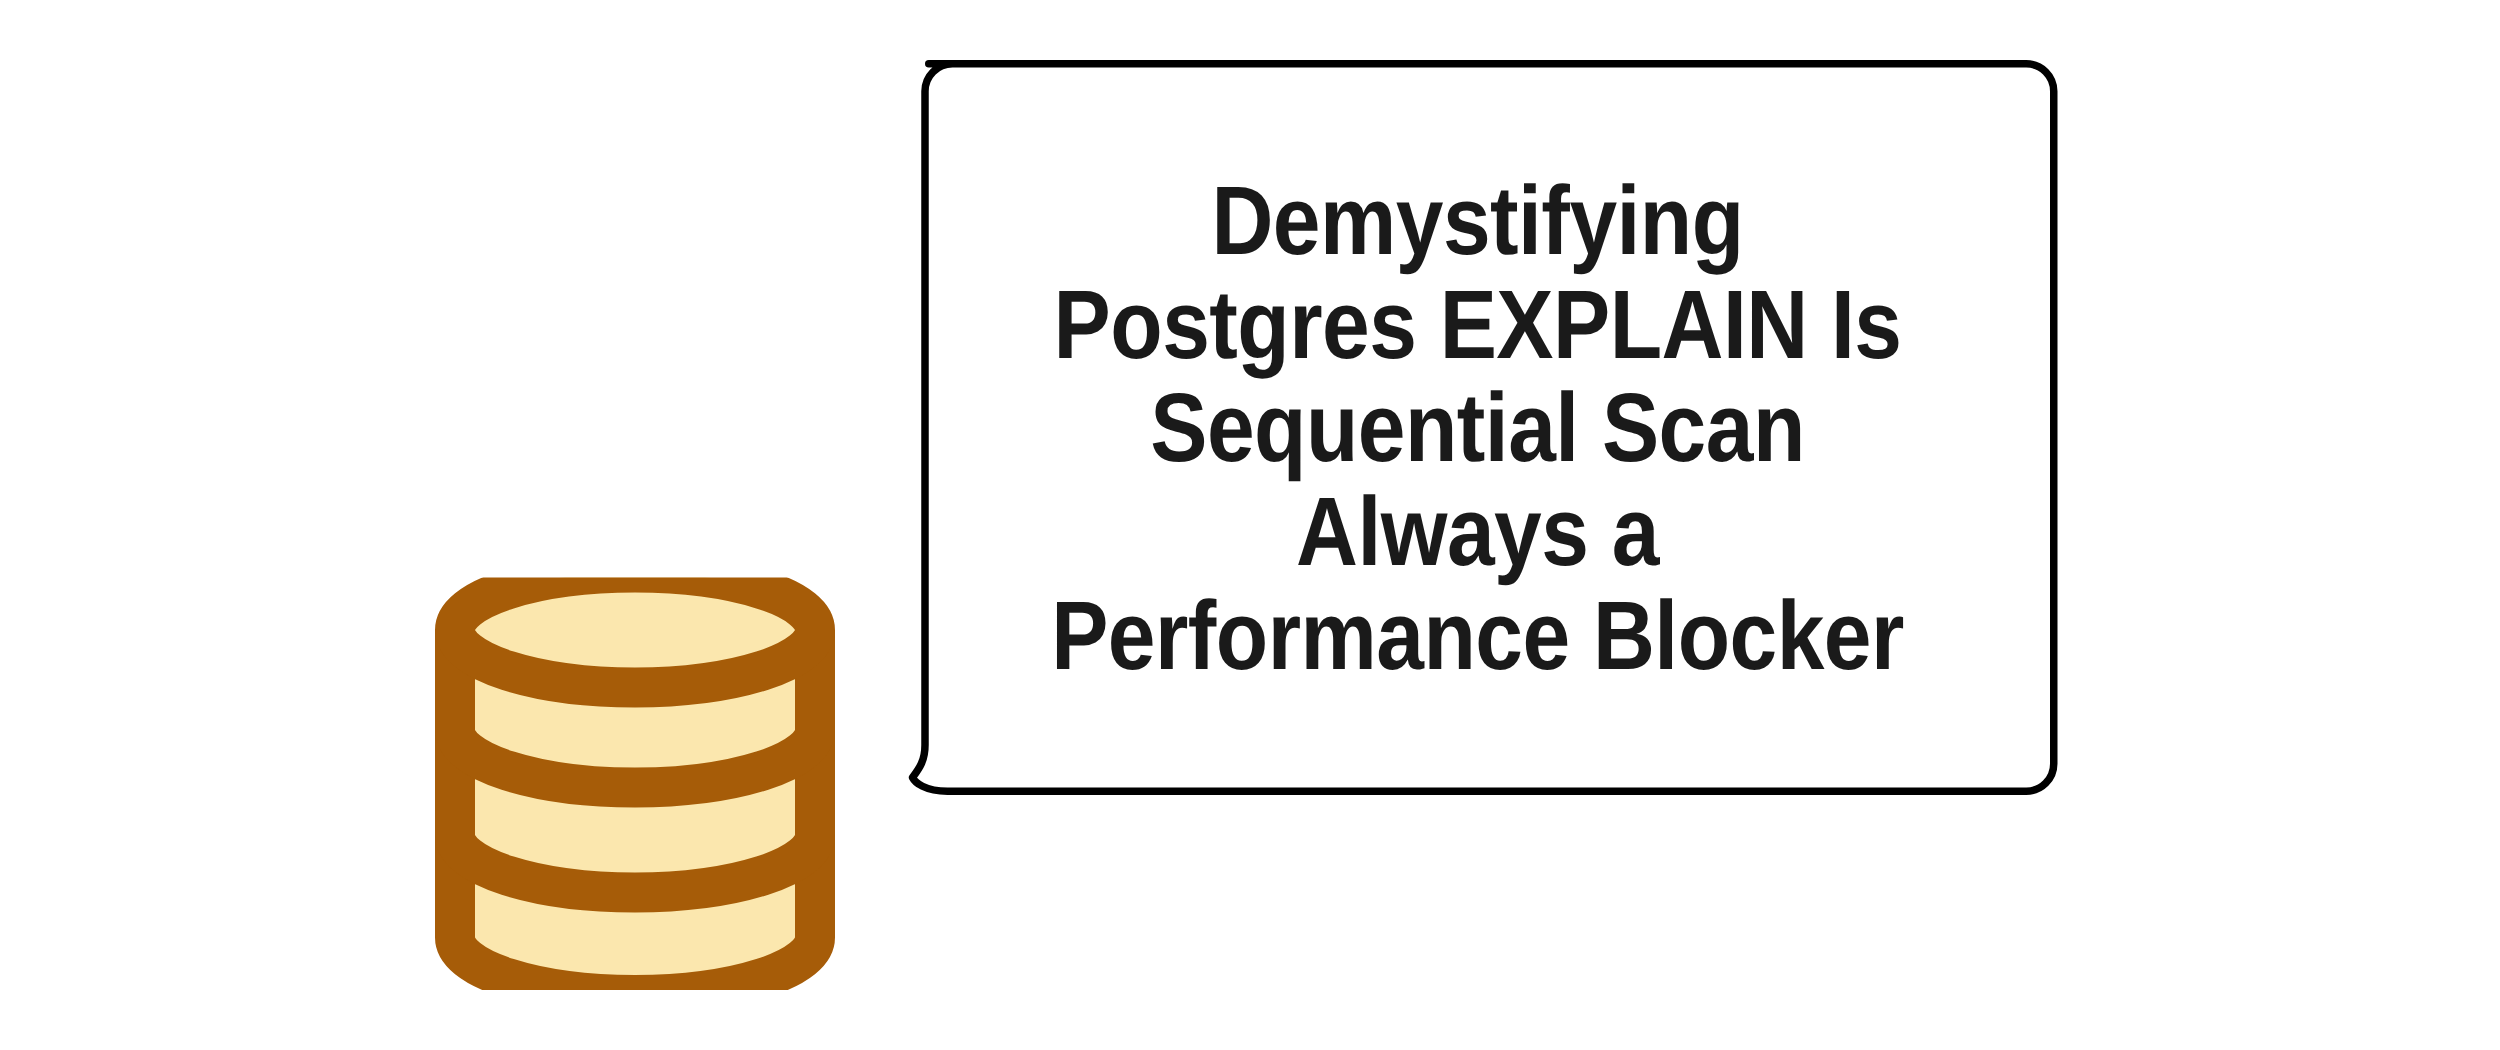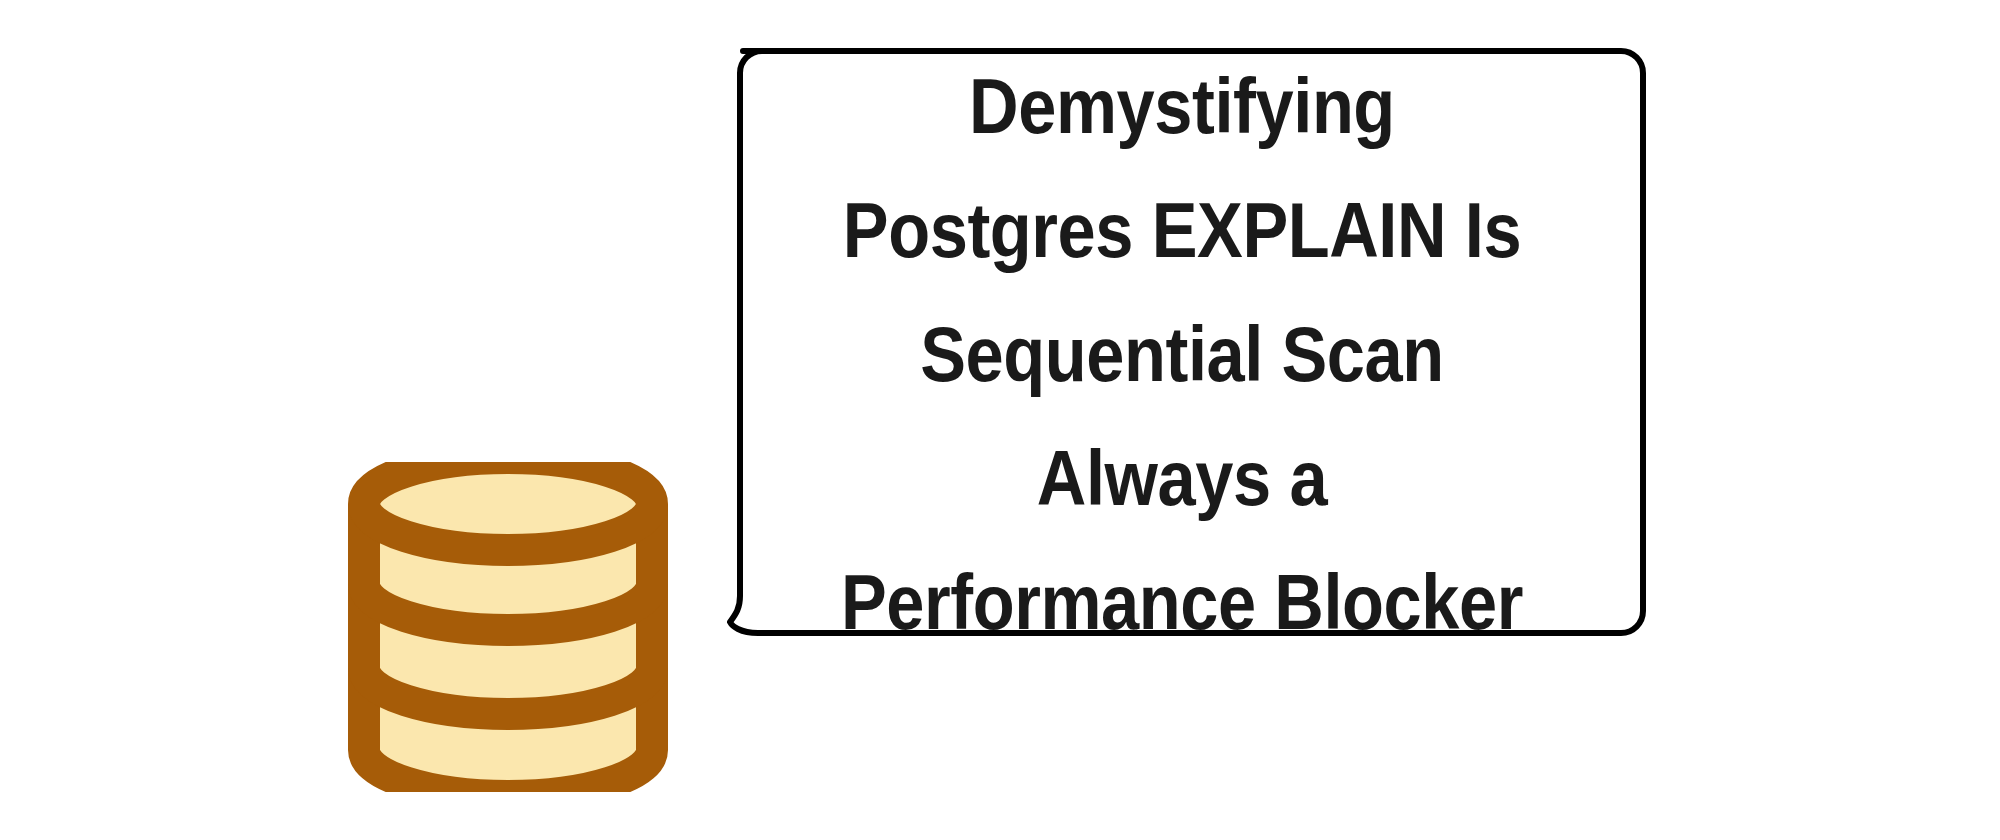--- a/index.html
+++ b/index.html
@@ -49,31 +49,30 @@
     left: 0;
     top: 0;
     width: 100%;
     height: 100%;
     overflow: visible;
   }
 
   #bubble-text {
     position: absolute;
     left: 0;
-    top: 12px;
+    top: 0;
     width: 928px;
     height: 588px;
     display: flex;
     flex-direction: column;
     align-items: center;
     justify-content: center;
     box-sizing: border-box;
     padding: 0 18px;
     pointer-events: none;
-    gap: 41px;
   }
   .title-line {
     display: block;
     width: 100%;
     text-align: center;
     color: #1a1a1a;
     font-family: "Liberation Sans", sans-serif;
     font-weight: bold;
     font-size: 78px;
     line-height: 83px;

